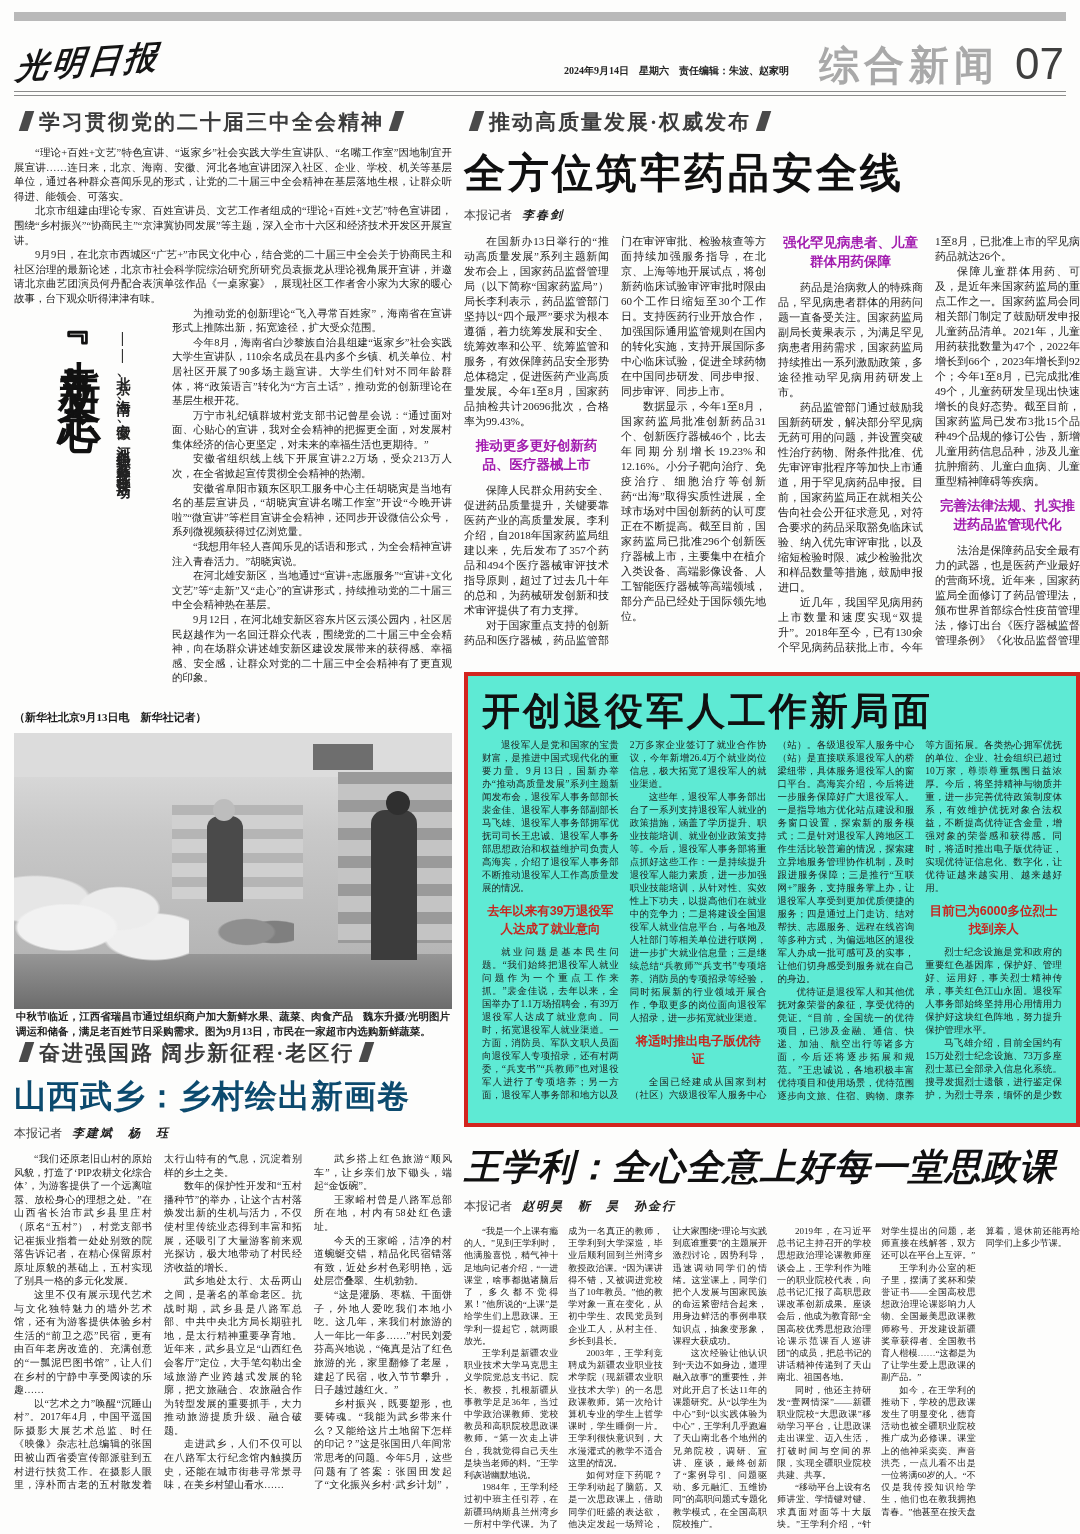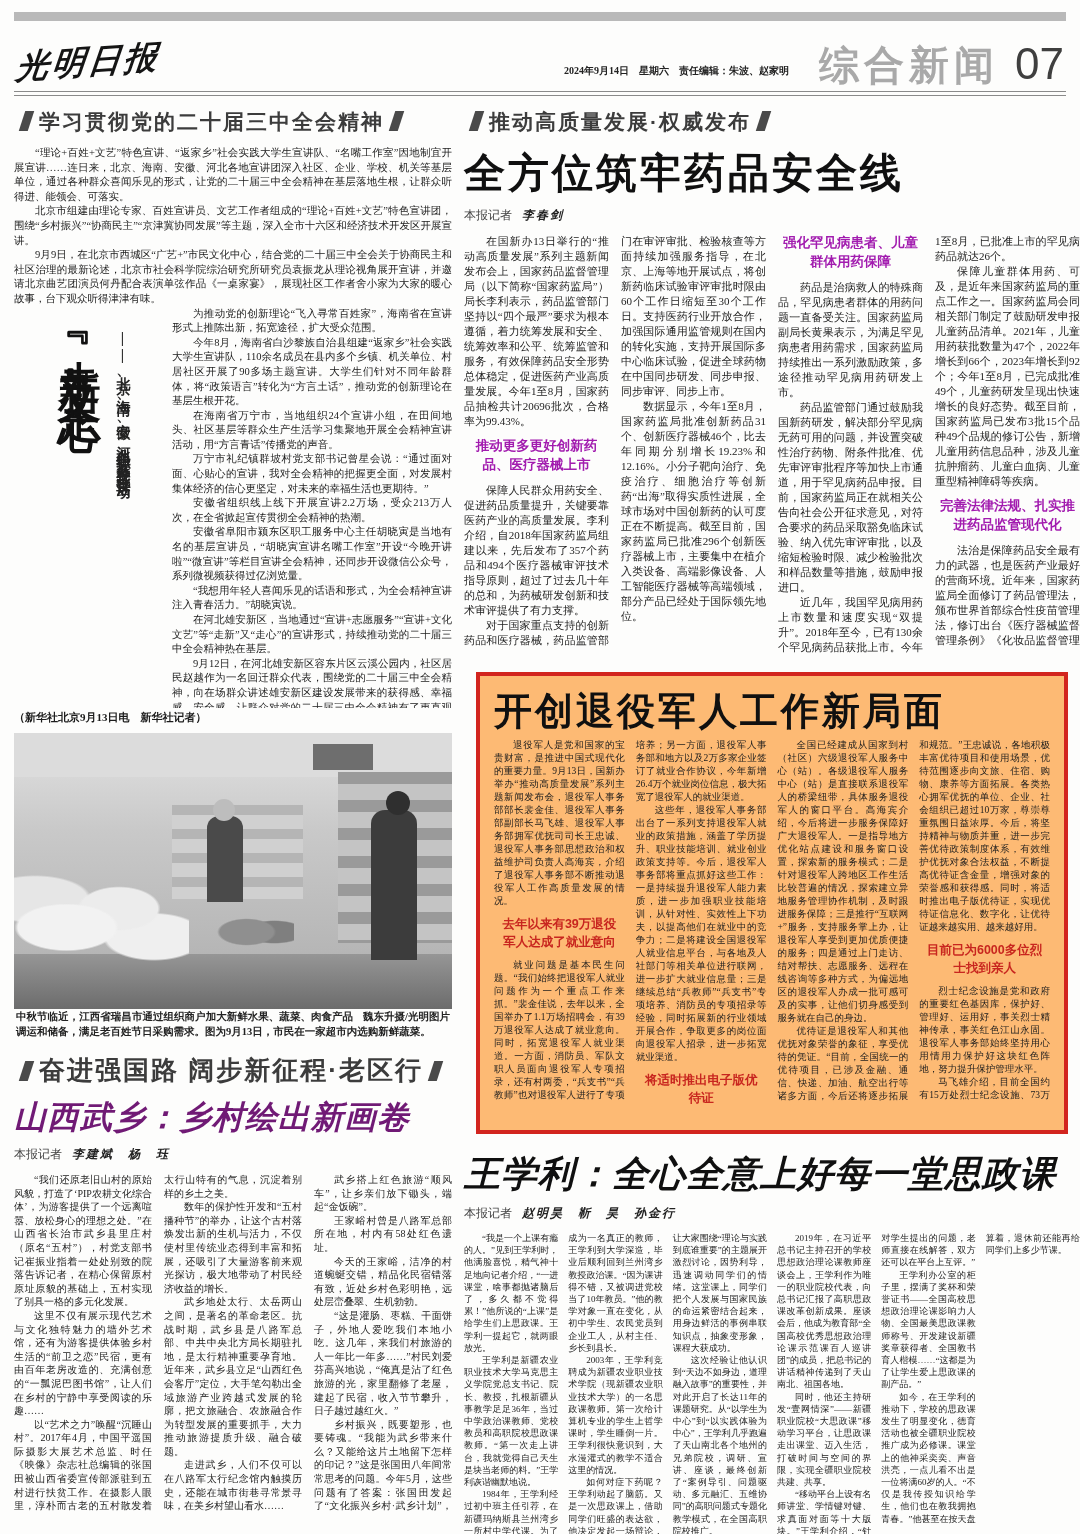--- a/index.html
+++ b/index.html
@@ -14,31 +14,31 @@
   .dateline{margin-left:auto;margin-right:30px;font-weight:bold;font-size:10px;color:#222;padding-bottom:7px;}
   .section{font-family:"Liberation Sans",sans-serif;font-weight:900;font-size:40px;color:#a9a9a9;
            letter-spacing:5px;line-height:1;}
   .pageno{font-family:"Liberation Sans",sans-serif;font-size:44px;color:#3f3f3f;margin-left:16px;line-height:.95;}
   .double-rule{border-top:1px solid #8a8a8a;border-bottom:1px solid #8a8a8a;height:3px;margin-top:2px;}
   
   .content{display:flex;gap:12px;padding-top:10px;}
   .col-left{width:438px;flex:none;}
   .col-right{width:616px;flex:none;}
   
-  .kicker{font-family:Liberation Sans, sans-serif;font-weight:900;font-size:21px;color:#3c3c3c;
+  .kicker{font-family:Liberation Serif, serif;font-weight:900;font-size:21px;color:#3c3c3c;
           letter-spacing:2px;margin:2px 0 10px;white-space:nowrap;}
-  .kicker.small{font-size:26px;margin:14px 0 8px;}
+  .kicker.small{font-size:21px;margin:0 0 8px;}
   .kbar{display:inline-block;width:9px;height:20px;background:#4a4a4a;transform:skewX(-18deg);
         margin:0 8px;vertical-align:-2px;}
   
   .hl-drug{font-size:41px;font-weight:900;letter-spacing:3px;margin:4px 0 2px;color:#101010;}
   .hl-vet{font-size:38px;font-weight:900;letter-spacing:3px;margin:2px 0 2px;color:#101010;}
   .hl-wang{font-size:36px;font-weight:900;letter-spacing:1px;margin:16px 0 2px;color:#101010;font-style:italic;}
   .hl-wux{font-family:"Liberation Sans",sans-serif;font-size:32px;font-weight:900;letter-spacing:1px;
-          margin:2px 0 2px;color:#701a75;font-style:italic;}
+          margin:2px 0 2px;color:#0c4a6e;}
   .byline{font-size:12px;margin:6px 0 10px;color:#222;}
   .byline .role{color:#444;margin-right:10px;}
   .byline .names{font-weight:bold;font-style:italic;letter-spacing:2px;}
   
   .para{margin:0;text-indent:2em;text-align:justify;}
   .subhead{font-family:"Liberation Sans",sans-serif;font-weight:bold;text-align:center;
            text-indent:0;margin:8px 4px;line-height:1.4;break-inside:avoid;}
   .flowA{height:562px;overflow:hidden;font-size:10.5px;line-height:14.6px;}
   .spacerA{float:left;width:0;height:168px;}
   .vhead{float:left;clear:left;width:158px;height:402px;display:flex;justify-content:center;
@@ -48,21 +48,21 @@
   .vsub{writing-mode:vertical-rl;text-orientation:mixed;font-weight:600;font-size:14px;
         letter-spacing:3px;color:#222;padding-top:14px;}
   .signoff{margin:2px 0 8px;font-weight:bold;font-size:11px;text-align:left;}
   .cols{column-fill:auto;overflow:hidden;}
   .cols3{column-count:3;column-gap:12px;height:350px;font-size:10px;line-height:13.6px;}
   .cols4{column-count:4;column-gap:12px;height:426px;font-size:11px;line-height:15px;}
   .cols4 .subhead{font-size:13.5px;color:#a21caf;}
   .cols4v{column-count:4;column-gap:11px;height:372px;font-size:9.5px;line-height:13px;}
   .cols4v .subhead{font-size:12.5px;color:#c8261f;}
   .cols6{column-count:6;column-gap:10px;height:316px;font-size:9px;line-height:12.2px;}
-  .redbox{border:4px solid #d2251f;margin:12px 12px 0;padding:8px 14px 19px;background:#fdba74;}
+  .redbox{border:4px solid #d2251f;margin:12px 0 0;padding:8px 14px 12px;background:#5eead4;}
   
   .photo{position:relative;width:438px;height:276px;margin:2px 0 6px;overflow:hidden;
          background:linear-gradient(180deg,#e2e2e2 0%,#c9c9c9 35%,#adadad 100%);}
   .photo div{position:absolute;}
   .caption{font-size:10.5px;line-height:15px;font-weight:600;margin:0 2px 0;text-align:justify;color:#222;}
   .caption .credit{float:right;font-weight:bold;margin-left:10px;}
 </style>
 </head>
 <body>
 
@@ -91,21 +91,20 @@
         <div class="spacerA"></div>
         <div class="vhead">
           <div class="vtitle">『走新』又『走心』</div>
           <div class="vsub">——北京、海南、安徽、河北组织开展多种形式宣讲活动</div>
         </div>
       <p class="para">“理论+百姓+文艺”特色宣讲、“返家乡”社会实践大学生宣讲队、“名嘴工作室”因地制宜开展宣讲……连日来，北京、海南、安徽、河北各地宣讲团深入社区、企业、学校、机关等基层单位，通过各种群众喜闻乐见的形式，让党的二十届三中全会精神在基层落地生根，让群众听得进、能领会、可落实。</p>
           <p class="para">北京市组建由理论专家、百姓宣讲员、文艺工作者组成的“理论+百姓+文艺”特色宣讲团，围绕“乡村振兴”“协商民主”“京津冀协同发展”等主题，深入全市十六区和经济技术开发区开展宣讲。</p>
           <p class="para">9月9日，在北京市西城区“广艺+”市民文化中心，结合党的二十届三中全会关于协商民主和社区治理的最新论述，北京市社会科学院综治研究所研究员袁振龙从理论视角展开宣讲，并邀请北京曲艺团演员何丹配合表演单弦作品《一桌家宴》，展现社区工作者舍小家为大家的暖心故事，台下观众听得津津有味。</p>
           <p class="para">为推动党的创新理论“飞入寻常百姓家”，海南省在宣讲形式上推陈出新，拓宽途径，扩大受众范围。</p>
           <p class="para">今年8月，海南省白沙黎族自治县组建“返家乡”社会实践大学生宣讲队，110余名成员在县内多个乡镇、机关单位、村居社区开展了90多场主题宣讲。大学生们针对不同年龄群体，将“政策语言”转化为“方言土话”，推动党的创新理论在基层生根开花。</p>
-          <p class="para">在海南省万宁市，当地组织24个宣讲小组，在田间地头、社区基层等群众生产生活学习集聚地开展全会精神宣讲活动，用“方言青话”传播党的声音。</p>
           <p class="para">万宁市礼纪镇群坡村党支部书记曾星会说：“通过面对面、心贴心的宣讲，我对全会精神的把握更全面，对发展村集体经济的信心更坚定，对未来的幸福生活也更期待。”</p>
           <p class="para">安徽省组织线上线下开展宣讲2.2万场，受众213万人次，在全省掀起宣传贯彻全会精神的热潮。</p>
           <p class="para">安徽省阜阳市颍东区职工服务中心主任胡晓寅是当地有名的基层宣讲员，“胡晓寅宣讲名嘴工作室”开设“今晚开讲啦”“微宣讲”等栏目宣讲全会精神，还同步开设微信公众号，系列微视频获得过亿浏览量。</p>
           <p class="para">“我想用年轻人喜闻乐见的话语和形式，为全会精神宣讲注入青春活力。”胡晓寅说。</p>
           <p class="para">在河北雄安新区，当地通过“宣讲+志愿服务”“宣讲+文化文艺”等“走新”又“走心”的宣讲形式，持续推动党的二十届三中全会精神热在基层。</p>
           <p class="para">9月12日，在河北雄安新区容东片区云溪公园内，社区居民赵越作为一名回迁群众代表，围绕党的二十届三中全会精神，向在场群众讲述雄安新区建设发展带来的获得感、幸福感、安全感，让群众对党的二十届三中全会精神有了更直观的印象。</p>
         </div>
       <p class="signoff">（新华社北京9月13日电　新华社记者）</p>
 
       <figure class="photo" style="margin:0;">

